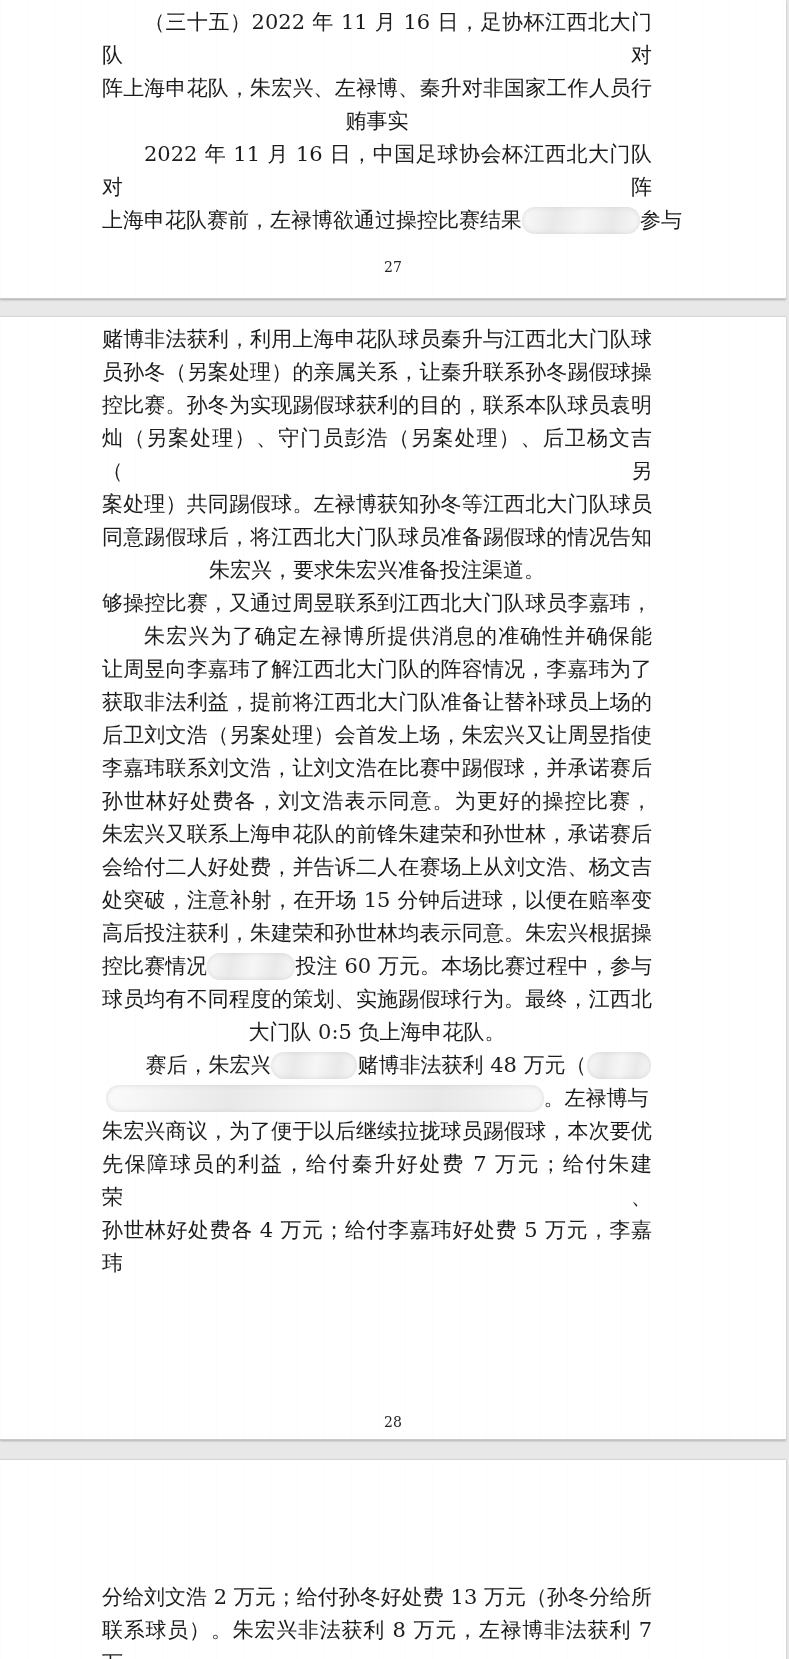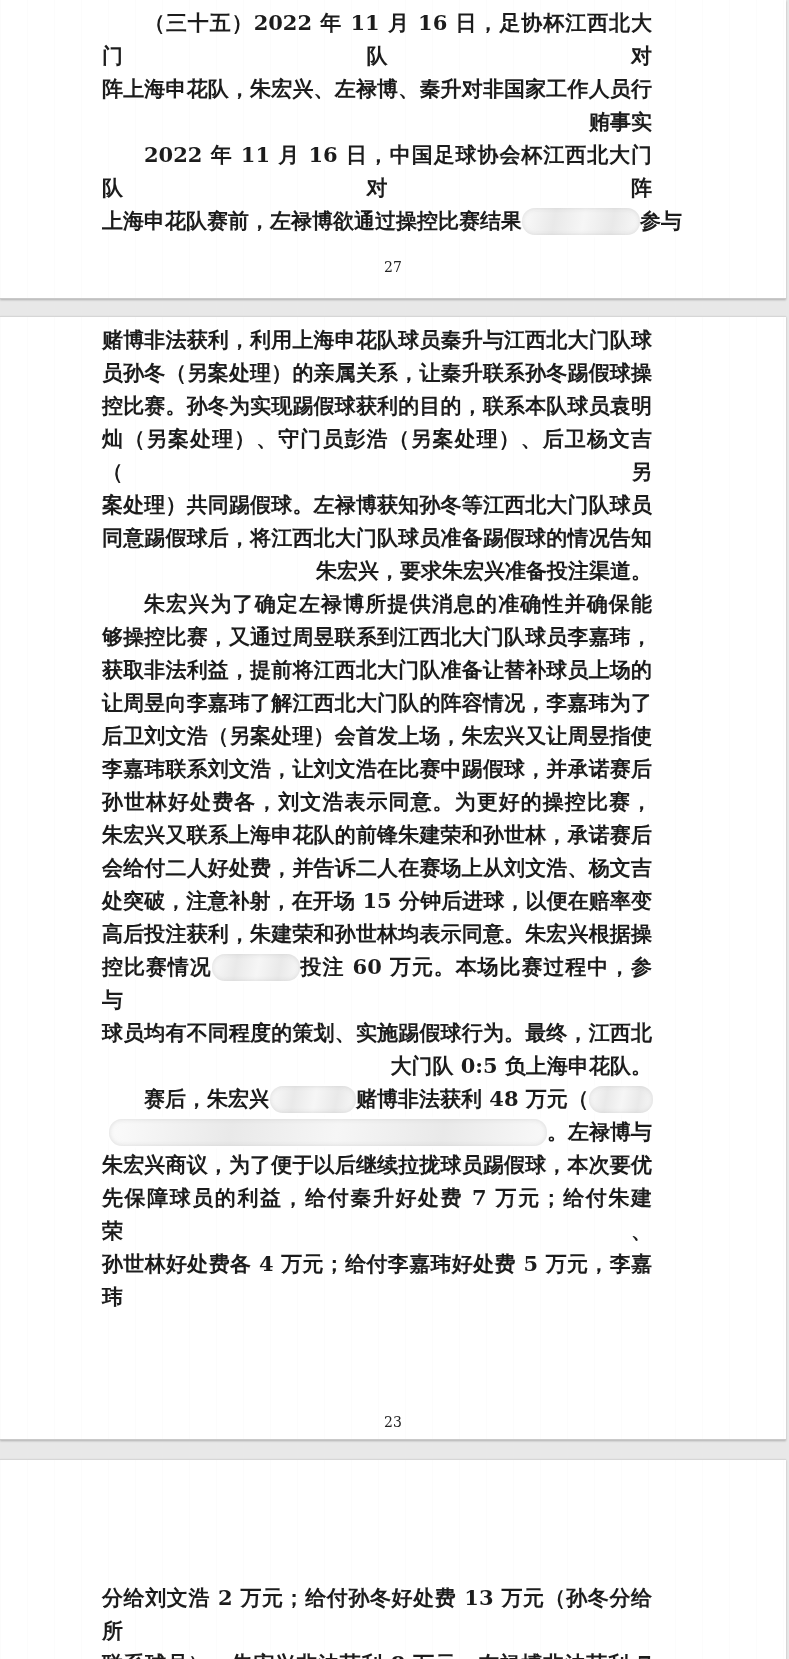--- a/index.html
+++ b/index.html
@@ -18,25 +18,25 @@
   .page::before{ 
     content:"";position:absolute;inset:0;pointer-events:none;
     background:repeating-linear-gradient(90deg,rgba(0,0,0,.013) 0 1px,transparent 1px 27px);
   }
   .page-0{height:298px}
   .page-1{height:1122px;margin-top:17px;border-top:1px solid #d6d6d6}
   .page-2{height:203px;margin-top:19px;border-top:1px solid #d6d6d6}
   .page-body{
     position:relative;
     padding:6px 134px 0 102px;
-    font-size:21px;line-height:33px;color:#1c1c1c;font-weight:bold;
+    font-size:21px;line-height:33px;color:#1c1c1c;
   }
   .page-1 .page-body{}
   .page-2 .page-body{padding-top:121px}
-  .line{min-height:33px;text-align:right}
+  .line{min-height:33px;text-align:center}
   .line.justify{text-align:justify;text-align-last:justify}
   .line.indent{text-indent:42px}
   .line.nowrap{white-space:nowrap;overflow:visible}
   .redact{
     display:inline-block;height:27px;border-radius:13px;vertical-align:-7px;
     background:linear-gradient(100deg,#fbfbfb,#e9e9e9 28%,#f6f6f6 52%,#e9e9e9 76%,#f9f9f9);
     box-shadow:0 0 2px 2px #ffffff, inset 0 0 5px rgba(190,190,190,.55);
   }
   .page-number{
     position:absolute;left:0;right:0;text-align:center;
@@ -61,41 +61,41 @@
     </section>
     <section class="page page-1">
       <div class="page-body">
         <div class="line justify"><span>赌博非法获利，利用上海申花队球员秦升与江西北大门队球</span></div>
         <div class="line justify"><span>员孙冬（另案处理）的亲属关系，让秦升联系孙冬踢假球操</span></div>
         <div class="line justify"><span>控比赛。孙冬为实现踢假球获利的目的，联系本队球员袁明</span></div>
         <div class="line justify"><span>灿（另案处理）、守门员彭浩（另案处理）、后卫杨文吉（另</span></div>
         <div class="line justify"><span>案处理）共同踢假球。左禄博获知孙冬等江西北大门队球员</span></div>
         <div class="line justify"><span>同意踢假球后，将江西北大门队球员准备踢假球的情况告知</span></div>
         <div class="line"><span>朱宏兴，要求朱宏兴准备投注渠道。</span></div>
+        <div class="line justify"><span>够操控比赛，又通过周昱联系到江西北大门队球员李嘉玮，</span></div>
         <div class="line justify indent"><span>朱宏兴为了确定左禄博所提供消息的准确性并确保能</span></div>
-        <div class="line justify"><span>够操控比赛，又通过周昱联系到江西北大门队球员李嘉玮，</span></div>
+        <div class="line justify"><span>让周昱向李嘉玮了解江西北大门队的阵容情况，李嘉玮为了</span></div>
         <div class="line justify"><span>获取非法利益，提前将江西北大门队准备让替补球员上场的</span></div>
-        <div class="line justify"><span>让周昱向李嘉玮了解江西北大门队的阵容情况，李嘉玮为了</span></div>
         <div class="line justify"><span>后卫刘文浩（另案处理）会首发上场，朱宏兴又让周昱指使</span></div>
         <div class="line justify"><span>李嘉玮联系刘文浩，让刘文浩在比赛中踢假球，并承诺赛后</span></div>
         <div class="line justify"><span>孙世林好处费各，刘文浩表示同意。为更好的操控比赛，</span></div>
         <div class="line justify"><span>朱宏兴又联系上海申花队的前锋朱建荣和孙世林，承诺赛后</span></div>
         <div class="line justify"><span>会给付二人好处费，并告诉二人在赛场上从刘文浩、杨文吉</span></div>
         <div class="line justify"><span>处突破，注意补射，在开场 15 分钟后进球，以便在赔率变</span></div>
         <div class="line justify"><span>高后投注获利，朱建荣和孙世林均表示同意。朱宏兴根据操</span></div>
         <div class="line justify"><span>控比赛情况</span><span class="redact" style="width: 88px;"></span><span>投注 60 万元。本场比赛过程中，参与</span></div>
         <div class="line justify"><span>球员均有不同程度的策划、实施踢假球行为。最终，江西北</span></div>
         <div class="line"><span>大门队 0:5 负上海申花队。</span></div>
         <div class="line indent nowrap"><span>赛后，朱宏兴</span><span class="redact" style="width: 86px;"></span><span>赌博非法获利 48 万元（</span><span class="redact" style="width: 64px;"></span></div>
         <div class="line"><span class="redact" style="width: 438px;"></span><span>。左禄博与</span></div>
         <div class="line justify"><span>朱宏兴商议，为了便于以后继续拉拢球员踢假球，本次要优</span></div>
         <div class="line justify"><span>先保障球员的利益，给付秦升好处费 7 万元；给付朱建荣、</span></div>
         <div class="line justify"><span>孙世林好处费各 4 万元；给付李嘉玮好处费 5 万元，李嘉玮</span></div>
       </div>
-      <div class="page-number">23</div>
+      <div class="page-number">28</div>
     </section>
     <section class="page page-2">
       <div class="page-body">
         <div class="line justify"><span>分给刘文浩 2 万元；给付孙冬好处费 13 万元（孙冬分给所</span></div>
         <div class="line justify"><span>联系球员）。朱宏兴非法获利 8 万元，左禄博非法获利 7 万</span></div>
       </div>
     </section>
   </div>
 
 </body></html>

